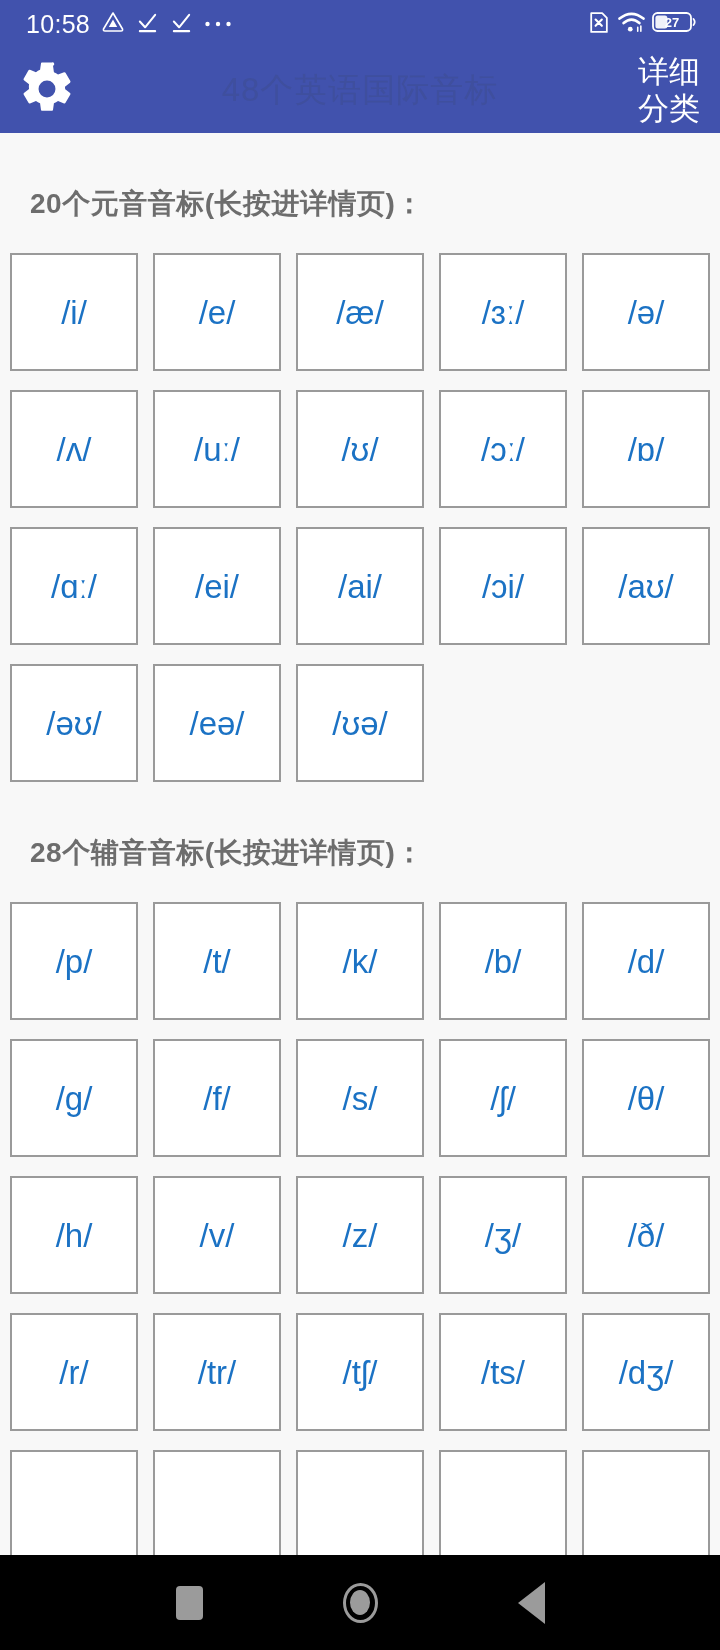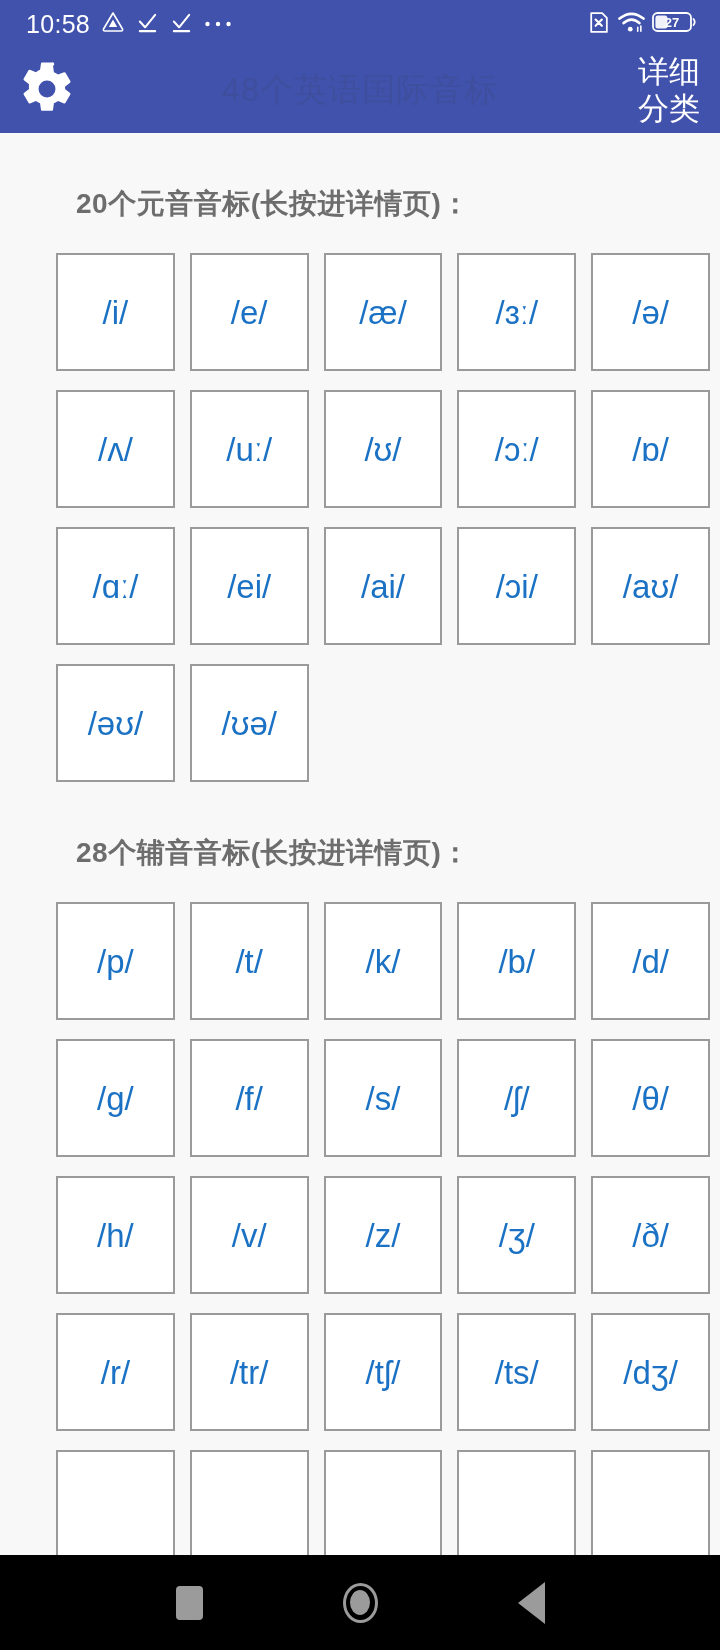--- a/index.html
+++ b/index.html
@@ -87,21 +87,20 @@
     z-index: 2;
   }
   .appbar-action span { display: block; }
 
   
   .content {
     flex: 1 1 auto;
     background: #f8f8f8;
     overflow: hidden;
     padding: 0 10px;
-    margin-left: 46px;
   }
   .section-title {
     color: #6d6d6d;
     font-size: 28px;
     font-weight: bold;
     padding: 0 0 0 20px;
     letter-spacing: 0.5px;
   }
   .section-1-title { margin-top: 52px; margin-bottom: 30px; }
   .section-2-title { margin-top: 52px; margin-bottom: 30px; }
@@ -259,20 +258,21 @@
         <div class="cell">/uː/</div>
         <div class="cell">/ʊ/</div>
         <div class="cell">/ɔː/</div>
         <div class="cell">/ɒ/</div>
         <div class="cell">/ɑː/</div>
         <div class="cell">/ei/</div>
         <div class="cell">/ai/</div>
         <div class="cell">/ɔi/</div>
         <div class="cell">/aʊ/</div>
         <div class="cell">/əʊ/</div>
+        <div class="cell">/eə/</div>
         <div class="cell">/ʊə/</div>
       </div>
 
     <div class="section-title section-2-title">28个辅音音标(长按进详情页)：</div>
     <div class="grid" id="consonant-grid">
         <div class="cell">/p/</div>
         <div class="cell">/t/</div>
         <div class="cell">/k/</div>
         <div class="cell">/b/</div>
         <div class="cell">/d/</div>

